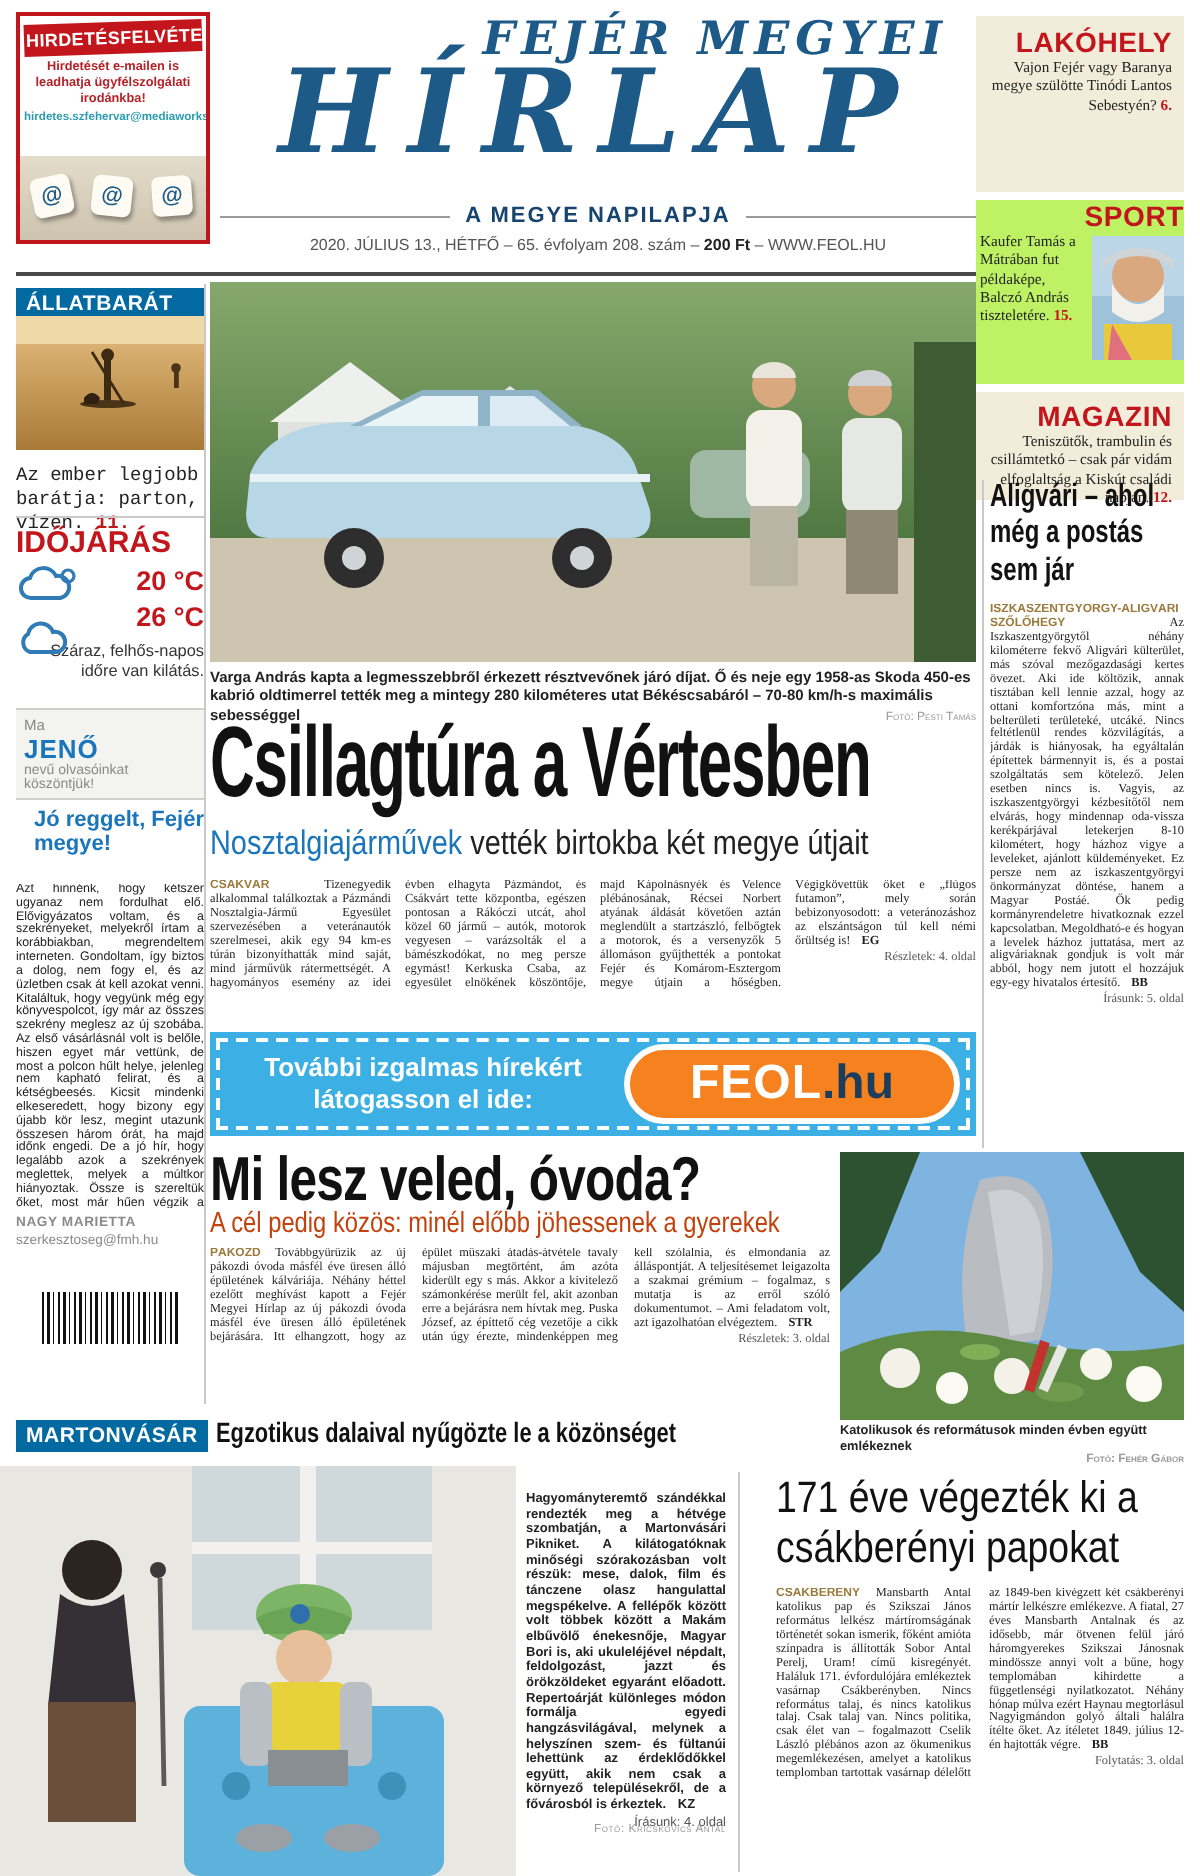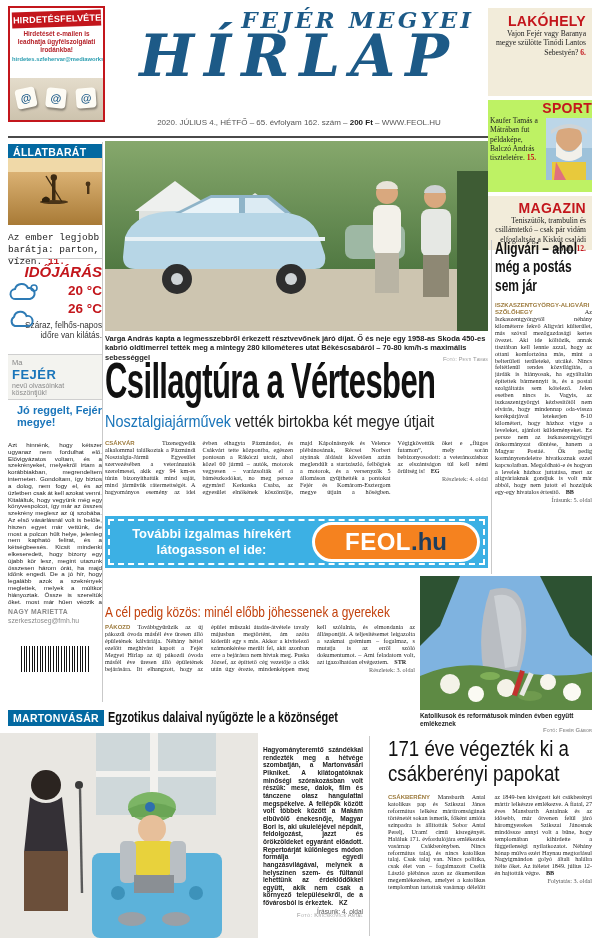--- a/index.html
+++ b/index.html
@@ -37,21 +37,21 @@
   #t-sport svg{float:right;margin:2px 0 2px 3px;}
   #t-magazin{top:196px;height:54px;padding:4px 6px;}
 
   
   .red-tag{background:#0369a1;color:#fff;font-weight:bold;font-size:10.5px;padding:2px 5px;letter-spacing:.3px;display:inline-block;}
   #allat-title{position:absolute;left:8px;top:142px;width:94px;}
   #allat-photo{position:absolute;left:8px;top:158px;width:94px;height:67px;}
   #allat-cap{position:absolute;left:8px;top:232px;width:94px;font-family:Liberation Mono, monospace;font-size:9.5px;line-height:1.25;color:#222;}
   .hline{position:absolute;background:#c9c9c9;height:1px;}
   #weather{position:absolute;left:8px;top:263px;width:94px;}
-  #weather .w-title{color:#c3161c;font-weight:bold;font-size:15px;text-align:right;font-style:italic;}
+  #weather .w-title{color:#c3161c;font-weight:bold;font-size:15px;}
   #weather .w-icons{position:absolute;left:0;top:18px;width:38px;}
   #weather .w-temp{color:#c3161c;font-weight:bold;font-size:13.5px;text-align:right;margin-top:3px;}
   #weather .w-fc{font-size:8.2px;color:#333;text-align:right;margin-top:5px;line-height:1.25;}
   #nameday{position:absolute;left:8px;top:354px;width:94px;height:46px;background:#f3f3ef;border-top:1px solid #cfcfcf;border-bottom:1px solid #cfcfcf;padding:3px 4px;}
   #nameday .nd-label{font-size:7.5px;color:#888;}
   #nameday .nd-name{font-size:13px;font-weight:bold;color:#1a75ba;letter-spacing:.5px;}
   #nameday .nd-text{font-size:7px;color:#8a8a8a;}
   #greet-title{position:absolute;left:17px;top:404px;width:96px;color:#1a75ba;font-weight:bold;font-size:11px;line-height:1.1;}
   #greet-body{position:absolute;left:8px;top:442px;width:94px;height:162px;overflow:hidden;font-size:6.2px;line-height:1.1;text-align:justify;color:#222;}
   #author{position:absolute;left:8px;top:608px;width:94px;font-size:6.8px;color:#8a8a8a;line-height:1.3;}
@@ -130,21 +130,26 @@
       <span class="die" style="left:6px;transform:rotate(-12deg);" data-name="at-dice-icon">@</span>
       <span class="die" style="left:36px;transform:rotate(6deg);" data-name="at-dice-icon">@</span>
       <span class="die" style="left:66px;transform:rotate(-4deg);" data-name="at-dice-icon">@</span>
     </div>
   </div>
 
   <div id="masthead" data-name="masthead">
     <div class="mh-small" data-name="masthead-kicker">FEJÉR MEGYEI</div>
     <div class="mh-large" data-name="masthead-title">HÍRLAP</div>
   </div>
-  <div id="dateline" data-name="dateline"><span data-name="dateline-text">2020. JÚLIUS 4., HÉTFŐ – 65. évfolyam 162. szám – </span><b data-name="price">200 Ft</b><span data-name="dateline-url"> – WWW.FEOL.HU</span></div>
+  <div id="tagline" data-name="tagline-row">
+    <span class="tl-line" data-name="divider"></span>
+    <span class="tl-text" data-name="tagline-text">A MEGYE NAPILAPJA</span>
+    <span class="tl-line" data-name="divider"></span>
+  </div>
+  <div id="dateline" data-name="dateline"><span data-name="dateline-text">2020. JÚLIUS 13., HÉTFŐ – 65. évfolyam 208. szám – </span><b data-name="price">200 Ft</b><span data-name="dateline-url"> – WWW.FEOL.HU</span></div>
   <div id="header-rule" data-name="divider"></div>
 
   <div class="teaser beige" id="t-lakohely" data-name="teaser-lakohely">
     <div class="t-title" data-name="teaser-title">LAKÓHELY</div>
     <div class="t-text" data-name="teaser-text"><span data-name="teaser-text-body">Vajon Fejér vagy Baranya megye szülötte Tinódi Lantos Sebestyén?</span> <b class="pg" data-name="page-ref">6.</b></div>
   </div>
   <div class="teaser" id="t-sport" data-name="teaser-sport">
     <div class="t-title" data-name="teaser-title">SPORT</div>
     <svg width="46" height="62" viewBox="0 0 46 62" data-name="runner-portrait-photo">
       <rect width="46" height="62" fill="#bcd6e8"></rect>
@@ -194,21 +199,21 @@
         <path d="M7 17 a5 5 0 0 1 -1 -9 a6.5 6.5 0 0 1 12.5 -1 a4.5 4.5 0 0 1 2 10 z" fill="none" stroke="#2e7bb5" stroke-width="2"></path>
       </svg>
     </div>
     <div class="w-temp" data-name="temp-low">20 °C</div>
     <div class="w-temp" data-name="temp-high">26 °C</div>
     <div class="w-fc" data-name="forecast-text">Száraz, felhős-napos időre van kilátás.</div>
   </div>
 
   <div id="nameday" data-name="nameday-box">
     <div class="nd-label" data-name="nameday-label">Ma</div>
-    <div class="nd-name" data-name="nameday-name">FEJÉR</div>
+    <div class="nd-name" data-name="nameday-name">JENŐ</div>
     <div class="nd-text" data-name="nameday-text">nevű olvasóinkat köszöntjük!</div>
   </div>
 
   <div id="greet-title" data-name="column-title">Jó reggelt, Fejér megye!</div>
   <div id="greet-body" data-name="column-body">Azt hinnénk, hogy kétszer ugyanaz nem fordulhat elő. Elővigyázatos voltam, és a szekrényeket, melyekről írtam a korábbiakban, megrendeltem interneten. Gondoltam, így biztos a dolog, nem fogy el, és az üzletben csak át kell azokat venni. Kitaláltuk, hogy vegyünk még egy könyvespolcot, így már az összes szekrény meglesz az új szobába. Az első vásárlásnál volt is belőle, hiszen egyet már vettünk, de most a polcon hűlt helye, jelenleg nem kapható felirat, és a kétségbeesés. Kicsit mindenki elkeseredett, hogy bizony egy újabb kör lesz, megint utazunk összesen három órát, ha majd időnk engedi. De a jó hír, hogy legalább azok a szekrények meglettek, melyek a múltkor hiányoztak. Össze is szereltük őket, most már hűen végzik a rájuk szabott feladatot: rendszerben tartják a holmijaim.</div>
   <div id="author" data-name="author-block">
     <div class="a-name" data-name="author-name">NAGY MARIETTA</div>
     <div data-name="author-email">szerkesztoseg@fmh.hu</div>
   </div>
   <div id="barcode" data-name="barcode">
@@ -262,20 +267,21 @@
 
   <div id="promo" data-name="feol-promo-banner">
     <div class="dash" data-name="dashed-border"></div>
     <div class="p-text" data-name="promo-text">További izgalmas hírekért látogasson el ide:</div>
     <div class="p-logo" data-name="feol-logo">
         <span class="lm" data-name="logo-text">FEOL</span>
         <span class="ls" data-name="logo-suffix">.hu</span>
       </div>
   </div>
 
+  <h2 id="ovoda-head" data-name="article-headline"><span class="cx80" data-name="headline-text">Mi lesz veled, óvoda?</span></h2>
   <div id="ovoda-sub" data-name="article-subhead"><span class="cx82" data-name="subhead-text">A cél pedig közös: minél előbb jöhessenek a gyerekek</span></div>
   <div id="ovoda-body" class="news-body" data-name="article-body">
     <span class="loc" data-name="location-tag">PÁKOZD</span>
     <span data-name="body-text">Továbbgyűrűzik az új pákozdi óvoda másfél éve üresen álló épületének kálváriája. Néhány héttel ezelőtt meghívást kapott a Fejér Megyei Hírlap az új pákozdi óvoda másfél éve üresen álló épületének bejárására. Itt elhangzott, hogy az épület műszaki átadás-átvétele tavaly májusban megtörtént, ám azóta kiderült egy s más. Akkor a kivitelező számonkérése merült fel, akit azonban erre a bejárásra nem hívtak meg. Puska József, az építtető cég vezetője a cikk után úgy érezte, mindenképpen meg kell szólalnia, és elmondania az álláspontját. A teljesítésemet leigazolta a szakmai grémium – fogalmaz, s mutatja is az erről szóló dokumentumot. – Ami feladatom volt, azt igazolhatóan elvégeztem.</span>
     <span class="sig" data-name="author-initials">STR</span>
     <div class="more" data-name="continued-ref">Részletek: 3. oldal</div>
   </div>
 
   <svg id="monu-photo" viewBox="0 0 172 134" data-name="memorial-stone-photo">
     <rect width="172" height="134" fill="#7fb3e0"></rect>

